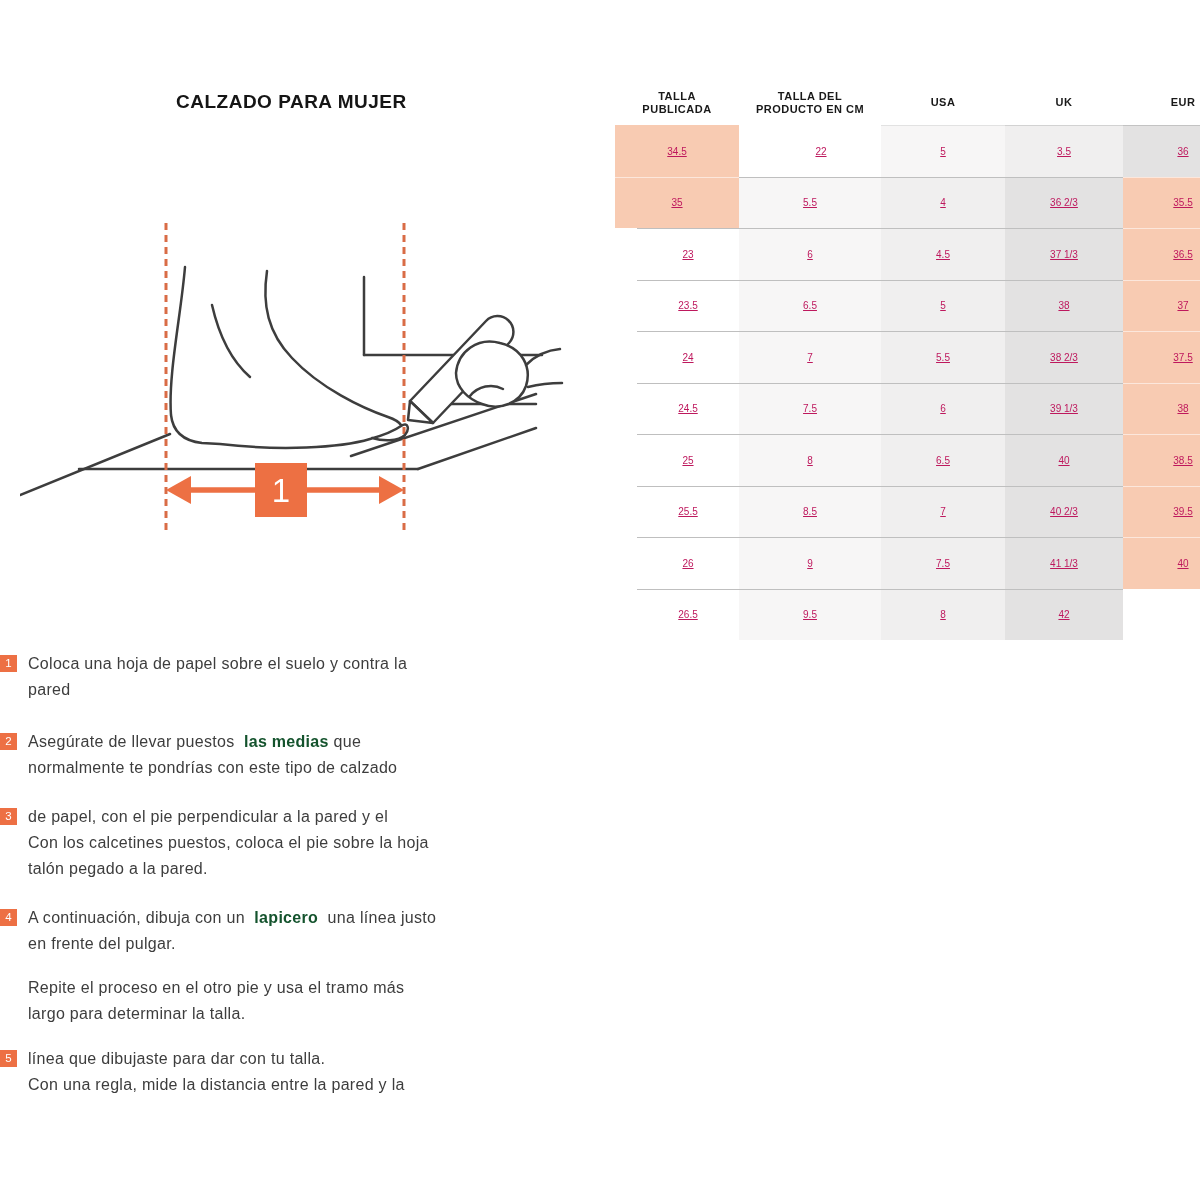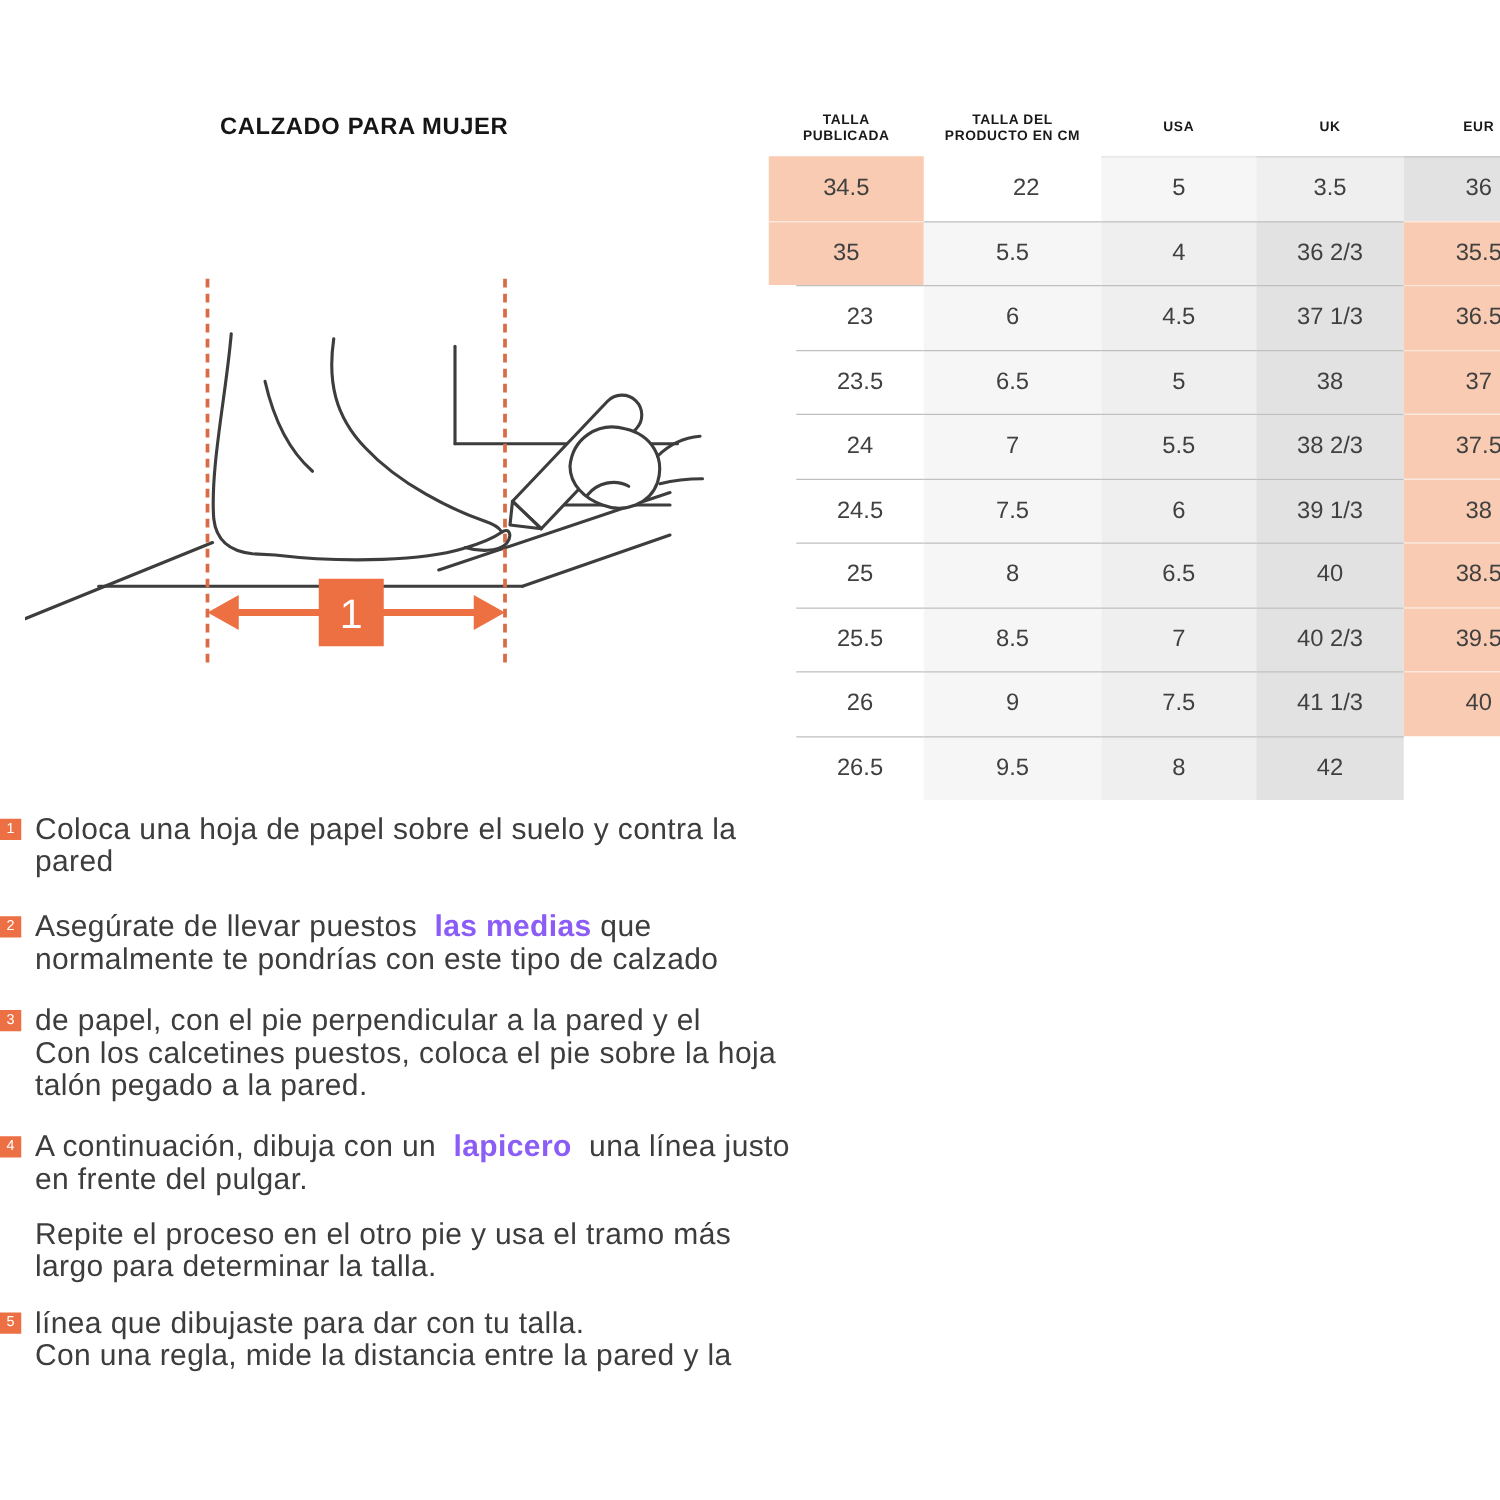--- a/index.html
+++ b/index.html
@@ -19,21 +19,21 @@
   .thead, .tbody { display:grid; grid-template-columns:124px 142px 124px 118px 120px; }
   .thead { grid-auto-rows:45px; }
   .tbody { grid-auto-rows:51.5px; }
   .hcell {
     display:flex; align-items:center; justify-content:center; text-align:center;
     font-size:11px; font-weight:bold; letter-spacing:.5px; line-height:13px;
     color:#191919; white-space:pre-line; background:#ffffff;
   }
   .cell {
     display:flex; align-items:center; justify-content:center;
-    font-size:19px; color:#404040; border-top:1px solid #bfbfbf;
+    font-size:10px; color:#be185d; border-top:1px solid #bfbfbf;text-decoration:underline;
   }
   .c0 { background:#f8cbb2; }
   .c1 { background:#ffffff;margin-left:22px; }
   .c2 { background:#f7f6f6; }
   .c3 { background:#f0efef; }
   .c4 { background:#e3e2e2; }
   .cell.c0 { border-top-color:rgba(255,255,255,.55); }
   .first-row.c0, .first-row.c1 { border-top-color:transparent; }
   .first-row.c2 { border-top-color:#e2e2e2; }
   .first-row.c3 { border-top-color:#d2d2d2; }
@@ -45,23 +45,23 @@
   .instr:nth-child(2) { margin-bottom:23px; }
   .instr:nth-child(3) { margin-bottom:23px; }
   .instr:nth-child(4) { margin-bottom:18px; }
   .instr:nth-child(5) { margin-bottom:19px; }
   .badge {
     flex:0 0 17px; width:17px; height:17px; margin:4px 11px 0 0;
     background:#ed7044; color:#ffffff; font-size:11.5px; line-height:17px;
     text-align:center; font-weight:normal;
   }
   .badge.hidden { visibility:hidden; }
-  .itext { font-size:24px; line-height:26px; letter-spacing:.3px; color:#3d3d3d; }
+  .itext { font-size:16px; line-height:26px; letter-spacing:.3px; color:#3d3d3d; }
   .iline { white-space:pre; }
-  .itext b { font-weight:bold; color:#8b5cf6; }
+  .itext b { font-weight:bold; color:#14532d; }
 </style>
 </head>
 <body>
 
 <div class="page">
 
   <h1 class="title">CALZADO PARA MUJER</h1>
 
   <div class="illustration">
     <svg width="545" height="340" viewBox="0 0 545 340" xmlns="http://www.w3.org/2000/svg">

